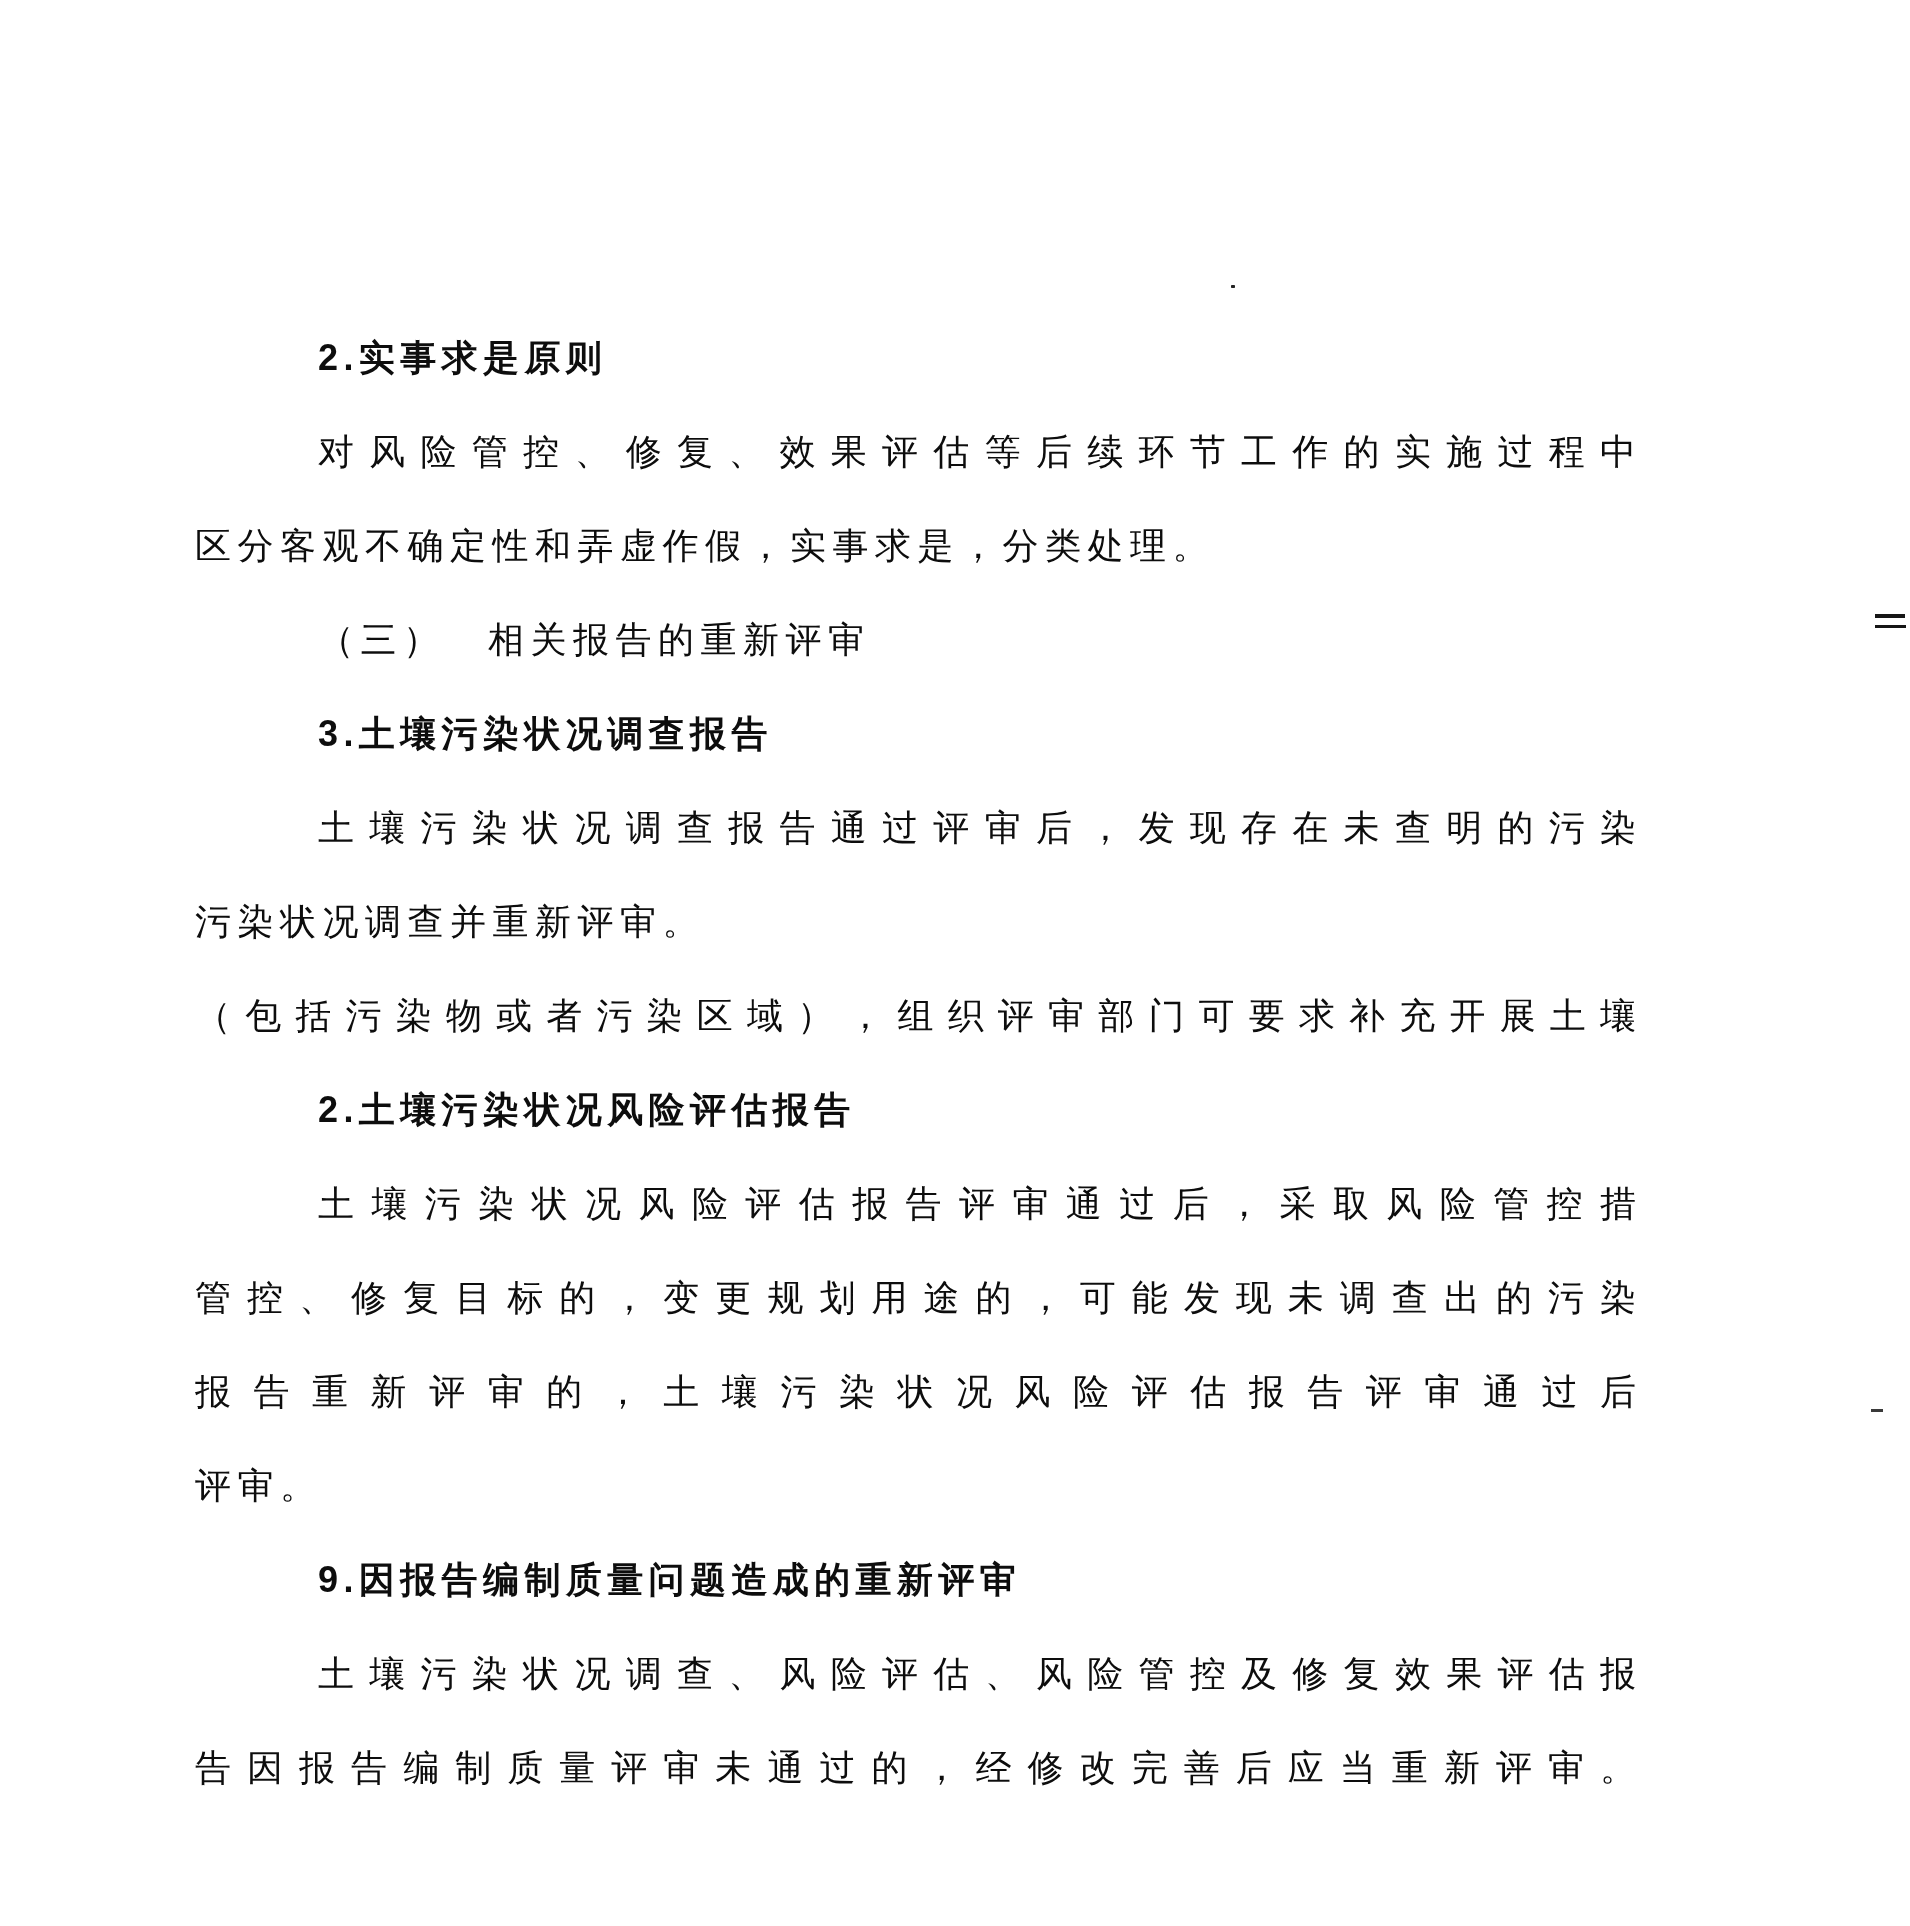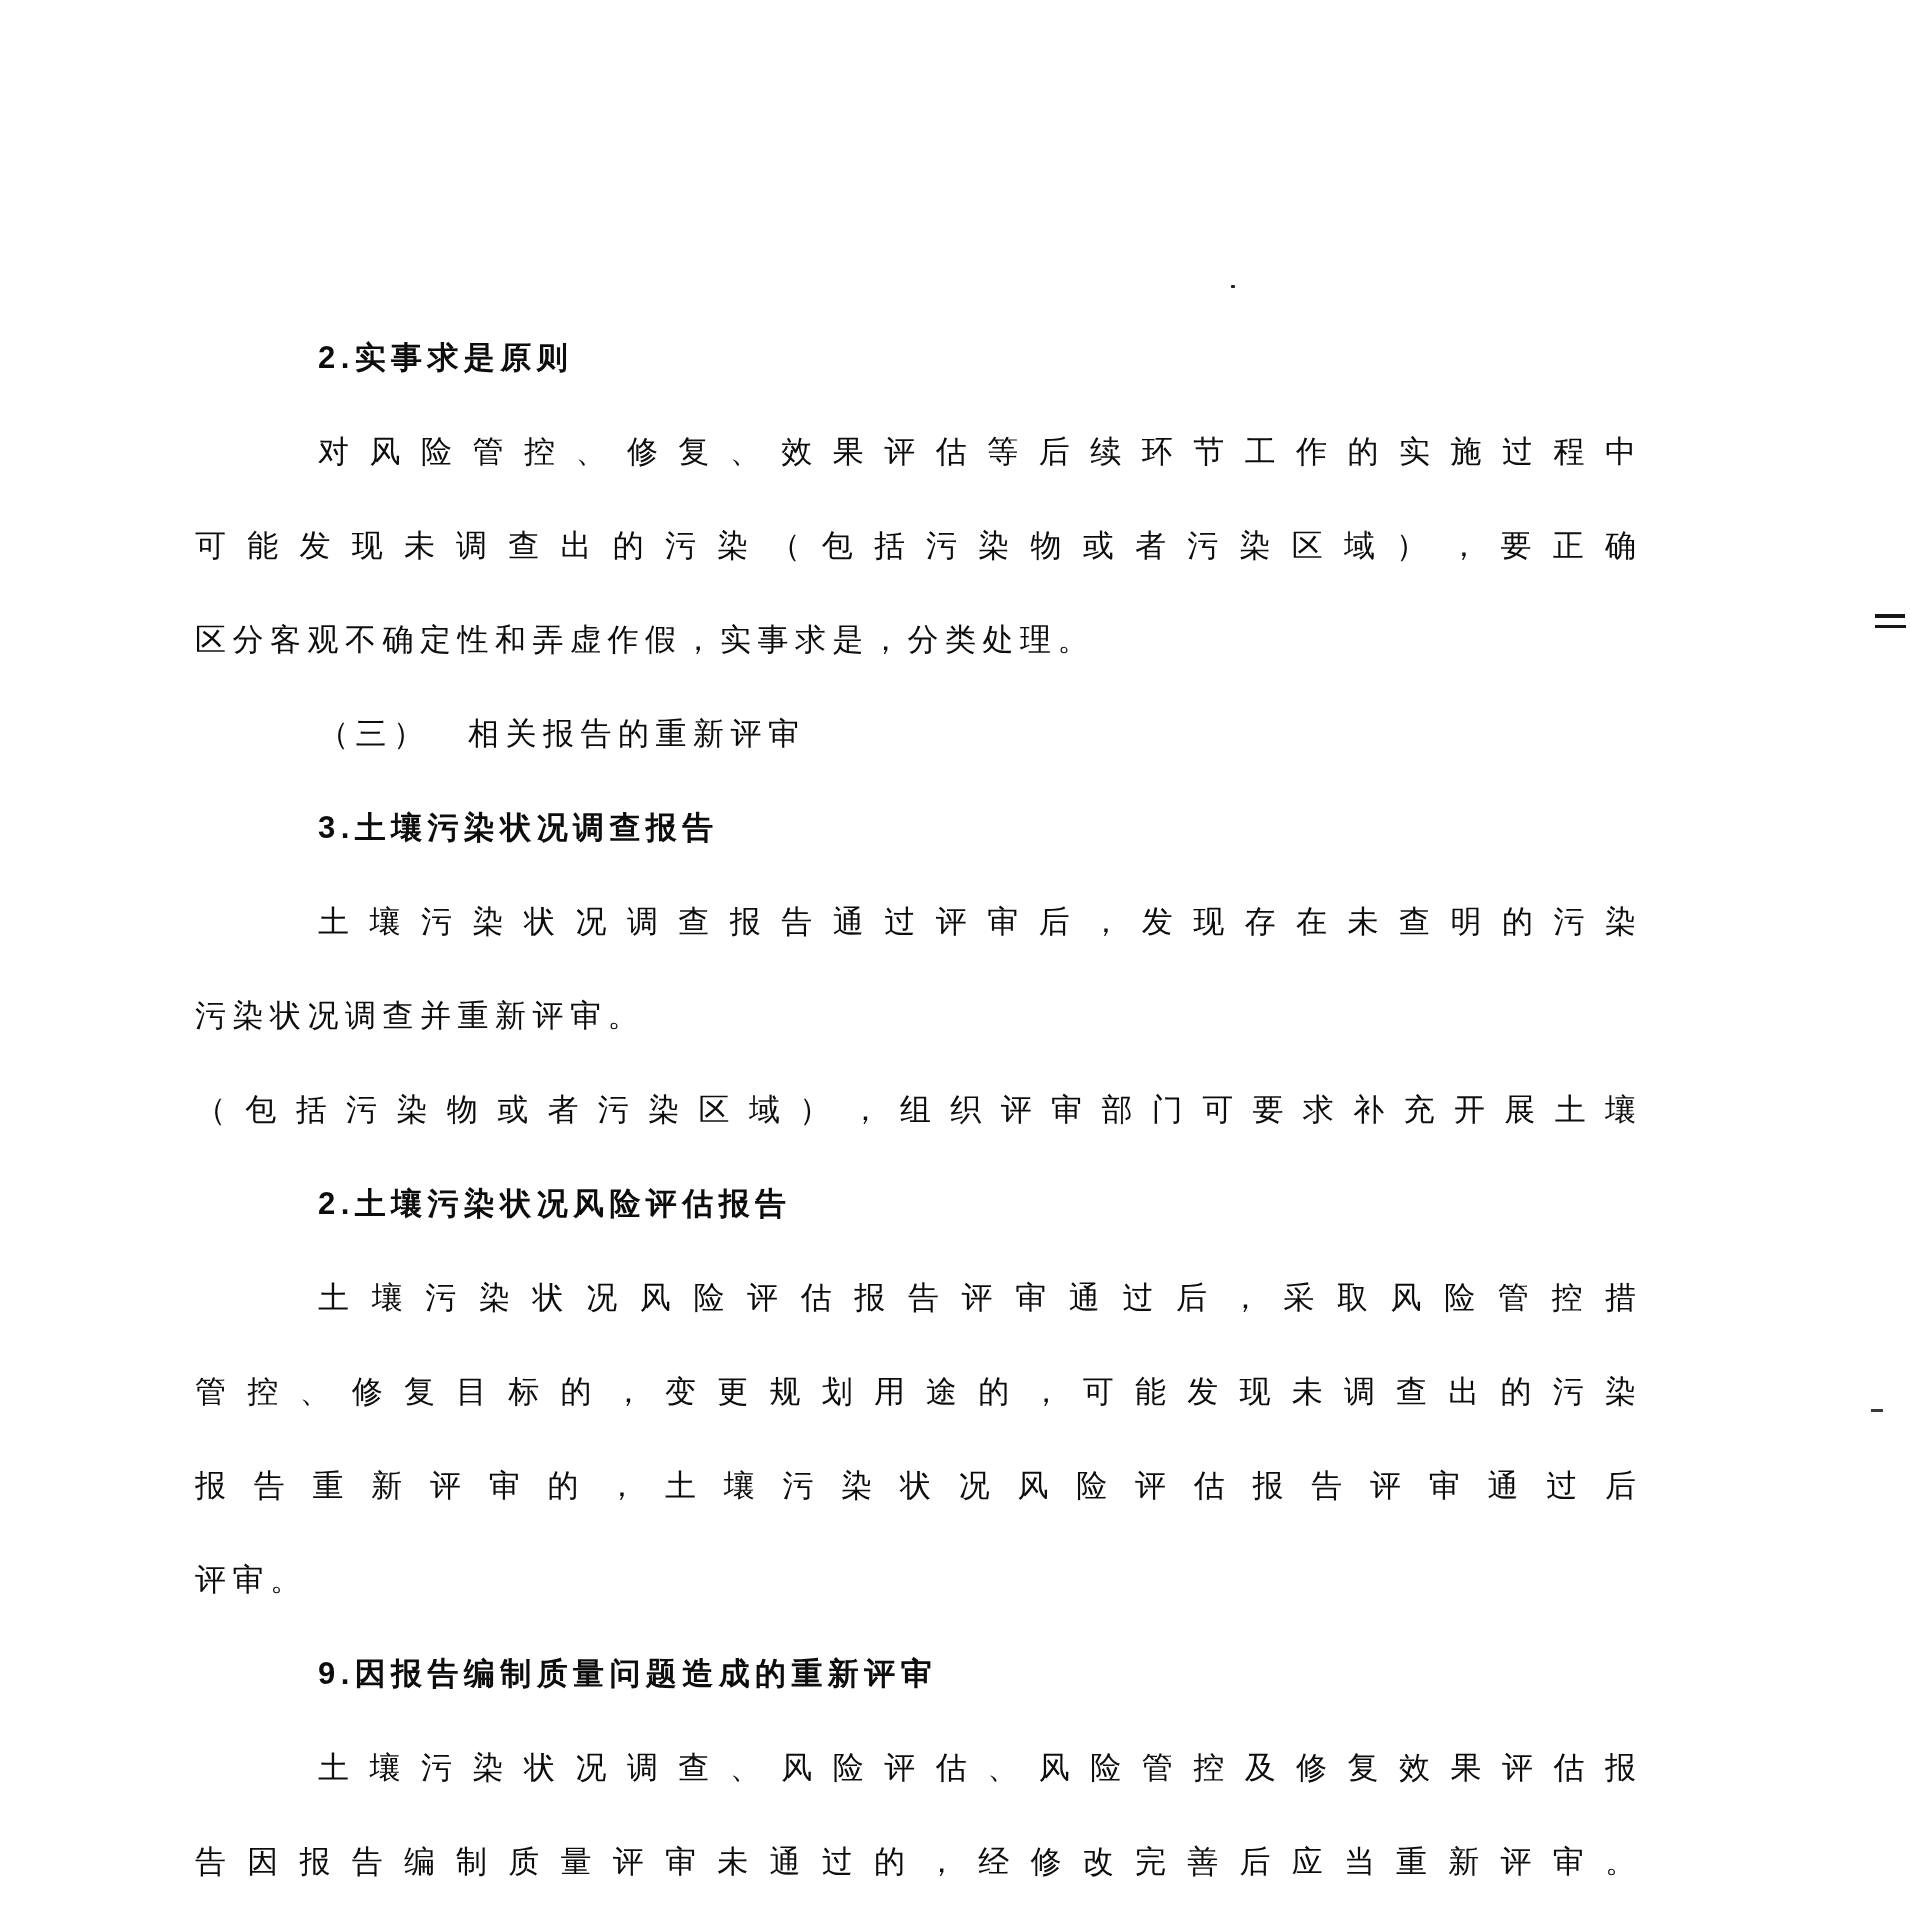--- a/index.html
+++ b/index.html
@@ -18,21 +18,21 @@
   }
   .content {
     position: absolute;
     left: 195px;
     top: 311px;
     width: 1441px;
   }
   .line {
     height: 94px;
     line-height: 94px;
-    font-size: 31px;
+    font-size: 36px;
     letter-spacing: 6.5px;
     white-space: nowrap;
     text-align: left;
   }
   .line.just {
     letter-spacing: 0;
     white-space: normal;
     text-align: justify;
     text-align-last: justify;
   }
@@ -62,21 +62,20 @@
 </head>
 <body>
 
 <div class="page">
 
   <div class="speck-a"></div>
 
   <div class="content">
     <div class="line h indent">2.实事求是原则</div>
     <div class="line just indent">对风险管控、修复、效果评估等后续环节工作的实施过程中</div>
-    <div class="line just">可能发现未调查出的污染（包括污染物或者污染区域），要正确</div>
     <div class="line">区分客观不确定性和弄虚作假，实事求是，分类处理。</div>
     <div class="line indent">（三）　相关报告的重新评审</div>
     <div class="line h indent">3.土壤污染状况调查报告</div>
     <div class="line just indent">土壤污染状况调查报告通过评审后，发现存在未查明的污染</div>
     <div class="line">污染状况调查并重新评审。</div>
     <div class="line just">（包括污染物或者污染区域），组织评审部门可要求补充开展土壤</div>
     <div class="line h indent">2.土壤污染状况风险评估报告</div>
     <div class="line just indent">土壤污染状况风险评估报告评审通过后，采取风险管控措</div>
     <div class="line just">管控、修复目标的，变更规划用途的，可能发现未调查出的污染</div>
     <div class="line just">报告重新评审的，土壤污染状况风险评估报告评审通过后</div>

